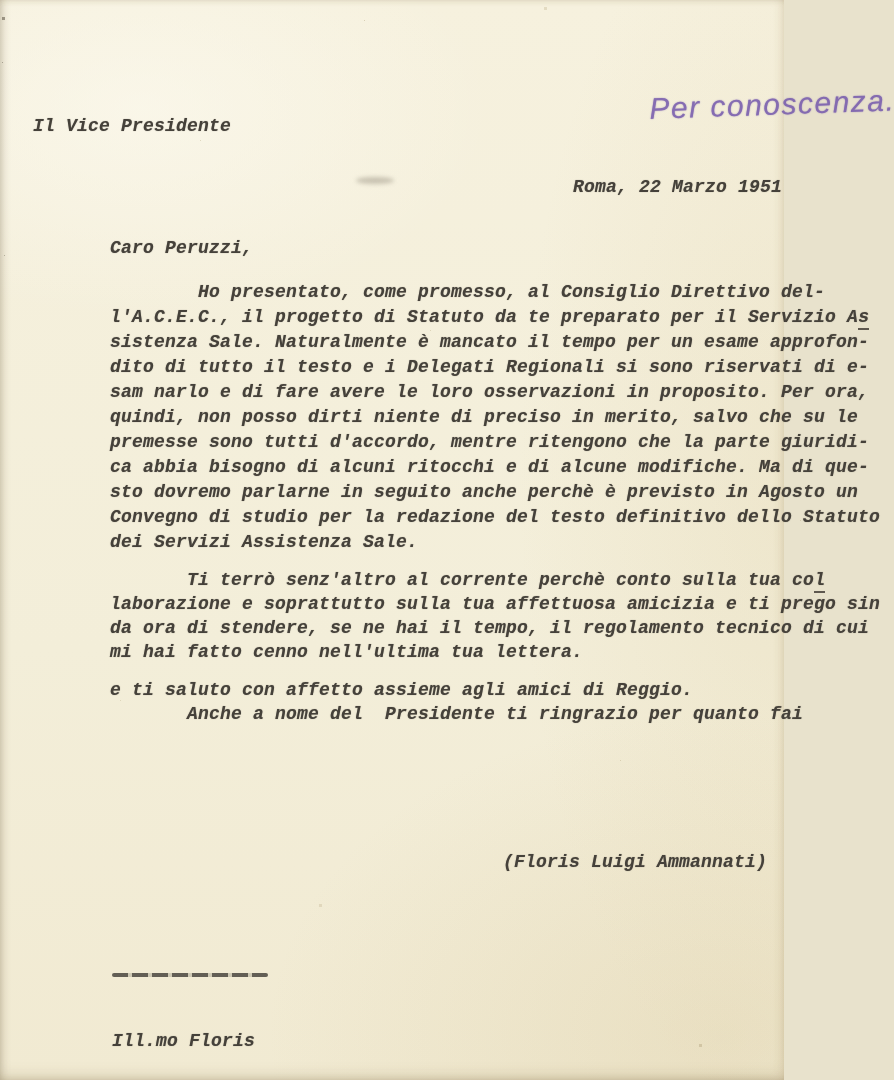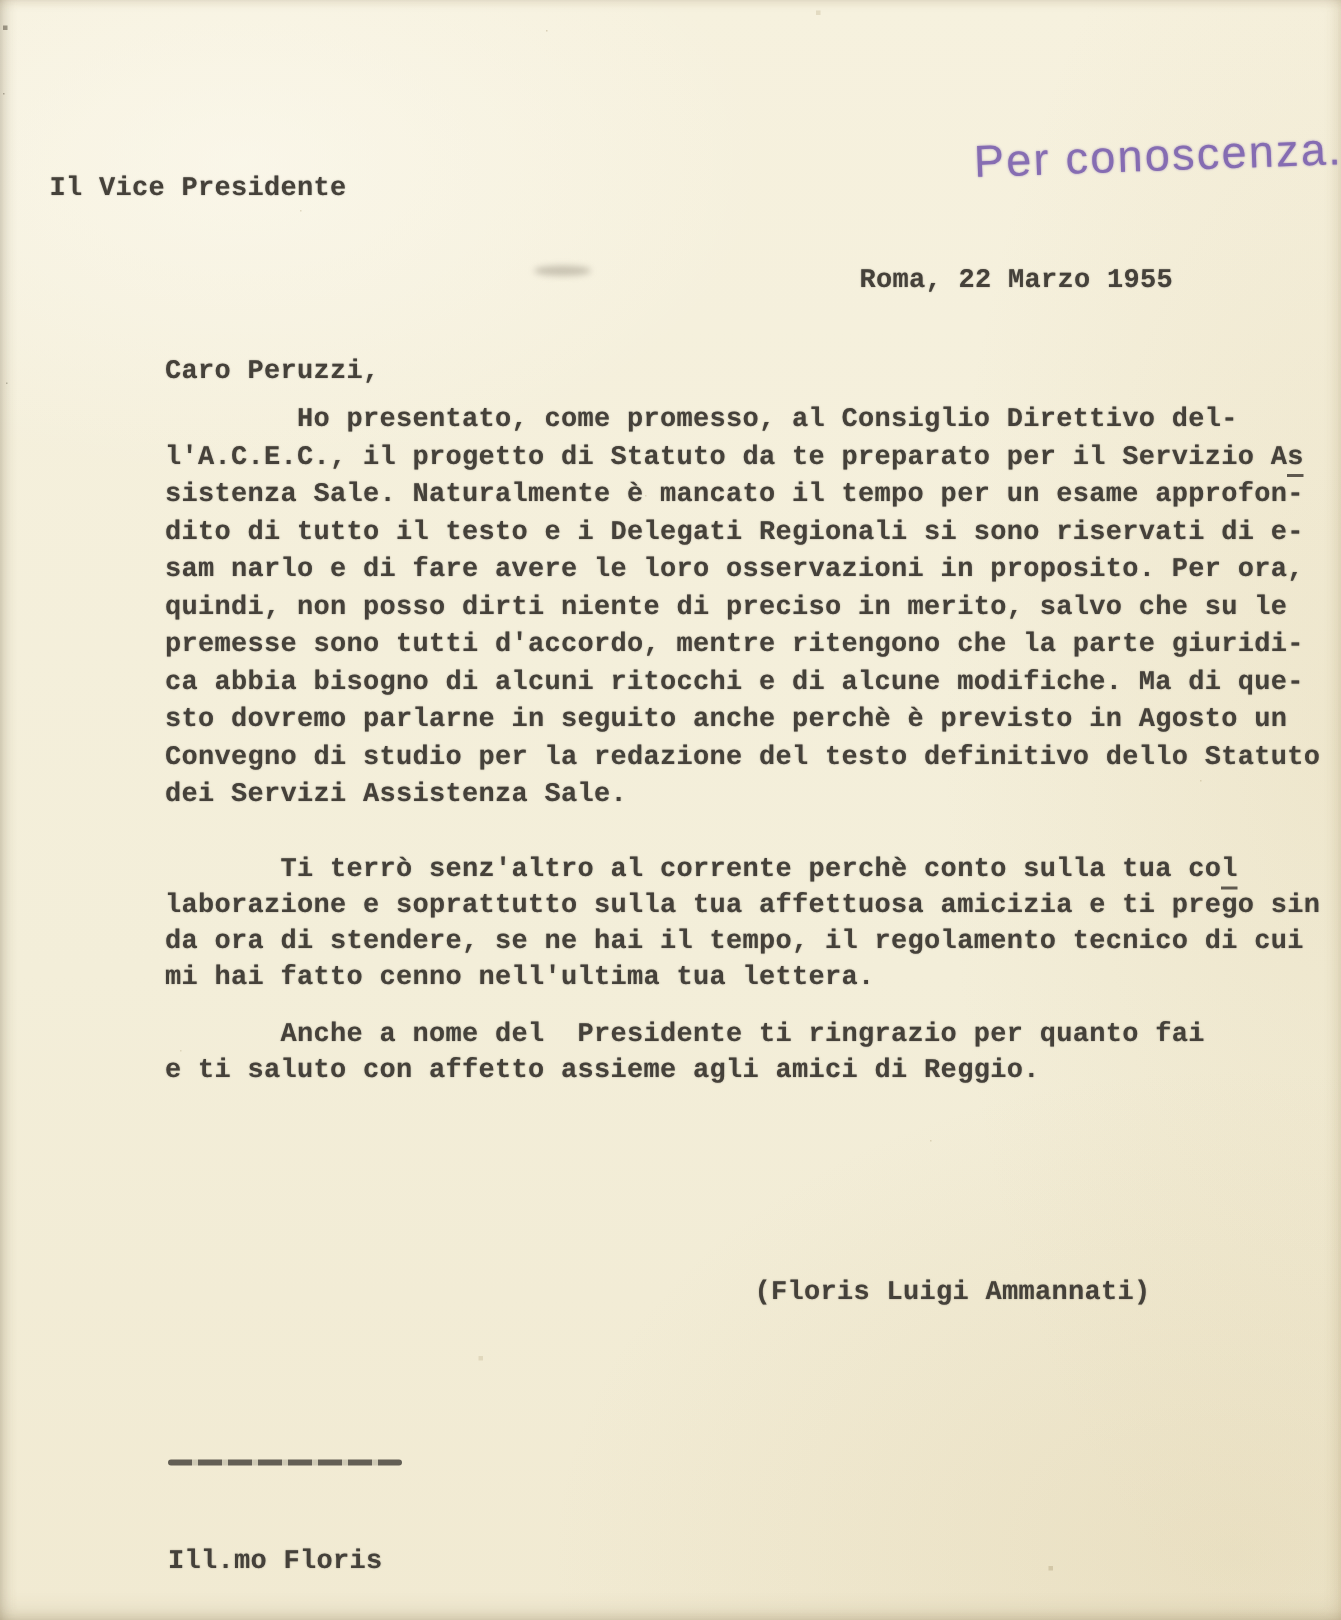--- a/index.html
+++ b/index.html
@@ -1,31 +1,32 @@
 <!DOCTYPE html>
 <html><head>
 <meta charset="utf-8">
 <title>Lettera</title>
 <style>
   html,body{margin:0;padding:0;}
   body{width:894px;height:1080px;overflow:hidden;background:#e8e2cc;}
   #page{
-    position:relative;width:894px;height:1080px;
+    position:relative;width:784px;height:1080px;
     background-color:#f4eeda;
     background-image:
       radial-gradient(ellipse 500px 300px at 18% 10%, rgba(253,251,242,.55), transparent 70%),
       radial-gradient(ellipse 700px 500px at 92% 96%, rgba(205,185,135,.22), transparent 65%),
       radial-gradient(ellipse 380px 900px at 100% 45%, rgba(212,192,142,.18), transparent 70%),
       linear-gradient(180deg,#f6f1de 0%,#f3eed9 60%,#f1ead2 100%);
     box-shadow:
       inset 6px 0 10px -5px rgba(90,75,45,.30),
       inset 0 -9px 16px -8px rgba(110,90,50,.28),
       inset -5px 0 12px -6px rgba(150,125,75,.28),
       inset 0 6px 10px -8px rgba(120,100,60,.18);
     font-family:"Liberation Mono","DejaVu Sans Mono",monospace;
+    font-style:italic;
   }
   .tw{
     position:absolute;
     color:#45413a;
     font-weight:700;
     font-size:18px;
     letter-spacing:.2px;
     white-space:pre;
     text-shadow:0 0 1px rgba(69,64,56,.55);
   }
@@ -41,21 +42,21 @@
     white-space:pre;
   }
   #smudge{
     position:absolute;left:356px;top:177px;width:38px;height:7px;
     background:rgba(125,118,102,.38);border-radius:50%;
     filter:blur(2px);
   }
   #dateline{left:573px;top:177px;}
   #salutation{left:110px;top:238px;}
   .para{left:110px;}
-  #para-0{top:268px;line-height:25px;}
+  #para-0{top:280px;line-height:25px;}
   #para-1{top:568px;line-height:24px;}
   #para-2{top:678px;line-height:24px;}
   .u{border-bottom:2px solid rgba(69,64,56,.85);padding-bottom:1px;}
   #signature{left:503px;top:852px;text-align:center;}
   #recipient{left:112px;top:928px;line-height:22.5px;}
   #dash-line{
     width:156px;height:4px;margin-bottom:8px;border-radius:2px;
     background:repeating-linear-gradient(90deg,
       rgba(74,70,62,.85) 0 16px, rgba(74,70,62,.2) 16px 20px);
     filter:blur(.3px);
@@ -82,29 +83,29 @@
 <div id="page">
 
   <div id="speckles"></div>
 
   <div id="sender-title" class="tw">Il Vice Presidente</div>
 
   <div id="stamp">Per conoscenza.</div>
 
   <div id="smudge"></div>
 
-  <div id="dateline" class="tw">Roma, 22 Marzo 1955</div>
+  <div id="dateline" class="tw">Roma, 22 Marzo 1951</div>
 
   <div id="salutation" class="tw">Caro Peruzzi,</div>
 
   <div id="para-0" class="tw para"><div class="line">        Ho presentato, come promesso, al Consiglio Direttivo del-</div><div class="line"><span>l'A.C.E.C., il progetto di Statuto da te preparato per il Servizio A</span><span class="u">s</span></div><div class="line">sistenza Sale. Naturalmente è mancato il tempo per un esame approfon-</div><div class="line">dito di tutto il testo e i Delegati Regionali si sono riservati di e-</div><div class="line">sam narlo e di fare avere le loro osservazioni in proposito. Per ora,</div><div class="line">quindi, non posso dirti niente di preciso in merito, salvo che su le</div><div class="line">premesse sono tutti d'accordo, mentre ritengono che la parte giuridi-</div><div class="line">ca abbia bisogno di alcuni ritocchi e di alcune modifiche. Ma di que-</div><div class="line">sto dovremo parlarne in seguito anche perchè è previsto in Agosto un</div><div class="line">Convegno di studio per la redazione del testo definitivo dello Statuto</div><div class="line">dei Servizi Assistenza Sale.</div></div>
 
   <div id="para-1" class="tw para"><div class="line"><span>       Ti terrò senz'altro al corrente perchè conto sulla tua co</span><span class="u">l</span></div><div class="line">laborazione e soprattutto sulla tua affettuosa amicizia e ti prego sin</div><div class="line">da ora di stendere, se ne hai il tempo, il regolamento tecnico di cui</div><div class="line">mi hai fatto cenno nell'ultima tua lettera.</div></div>
 
-  <div id="para-2" class="tw para"><div class="line">       Anche a nome del  Presidente ti ringrazio per quanto fai</div><div class="line">e ti saluto con affetto assieme agli amici di Reggio.</div></div>
+  <div id="para-2" class="tw para"><div class="line">e ti saluto con affetto assieme agli amici di Reggio.</div><div class="line">       Anche a nome del  Presidente ti ringrazio per quanto fai</div></div>
 
   <div id="signature" class="tw">(Floris Luigi Ammannati)</div>
 
   <div id="recipient" class="tw">
     <div id="dash-line"></div>
     <div class="line">Ill.mo Floris</div>
     
     
     
   </div>

